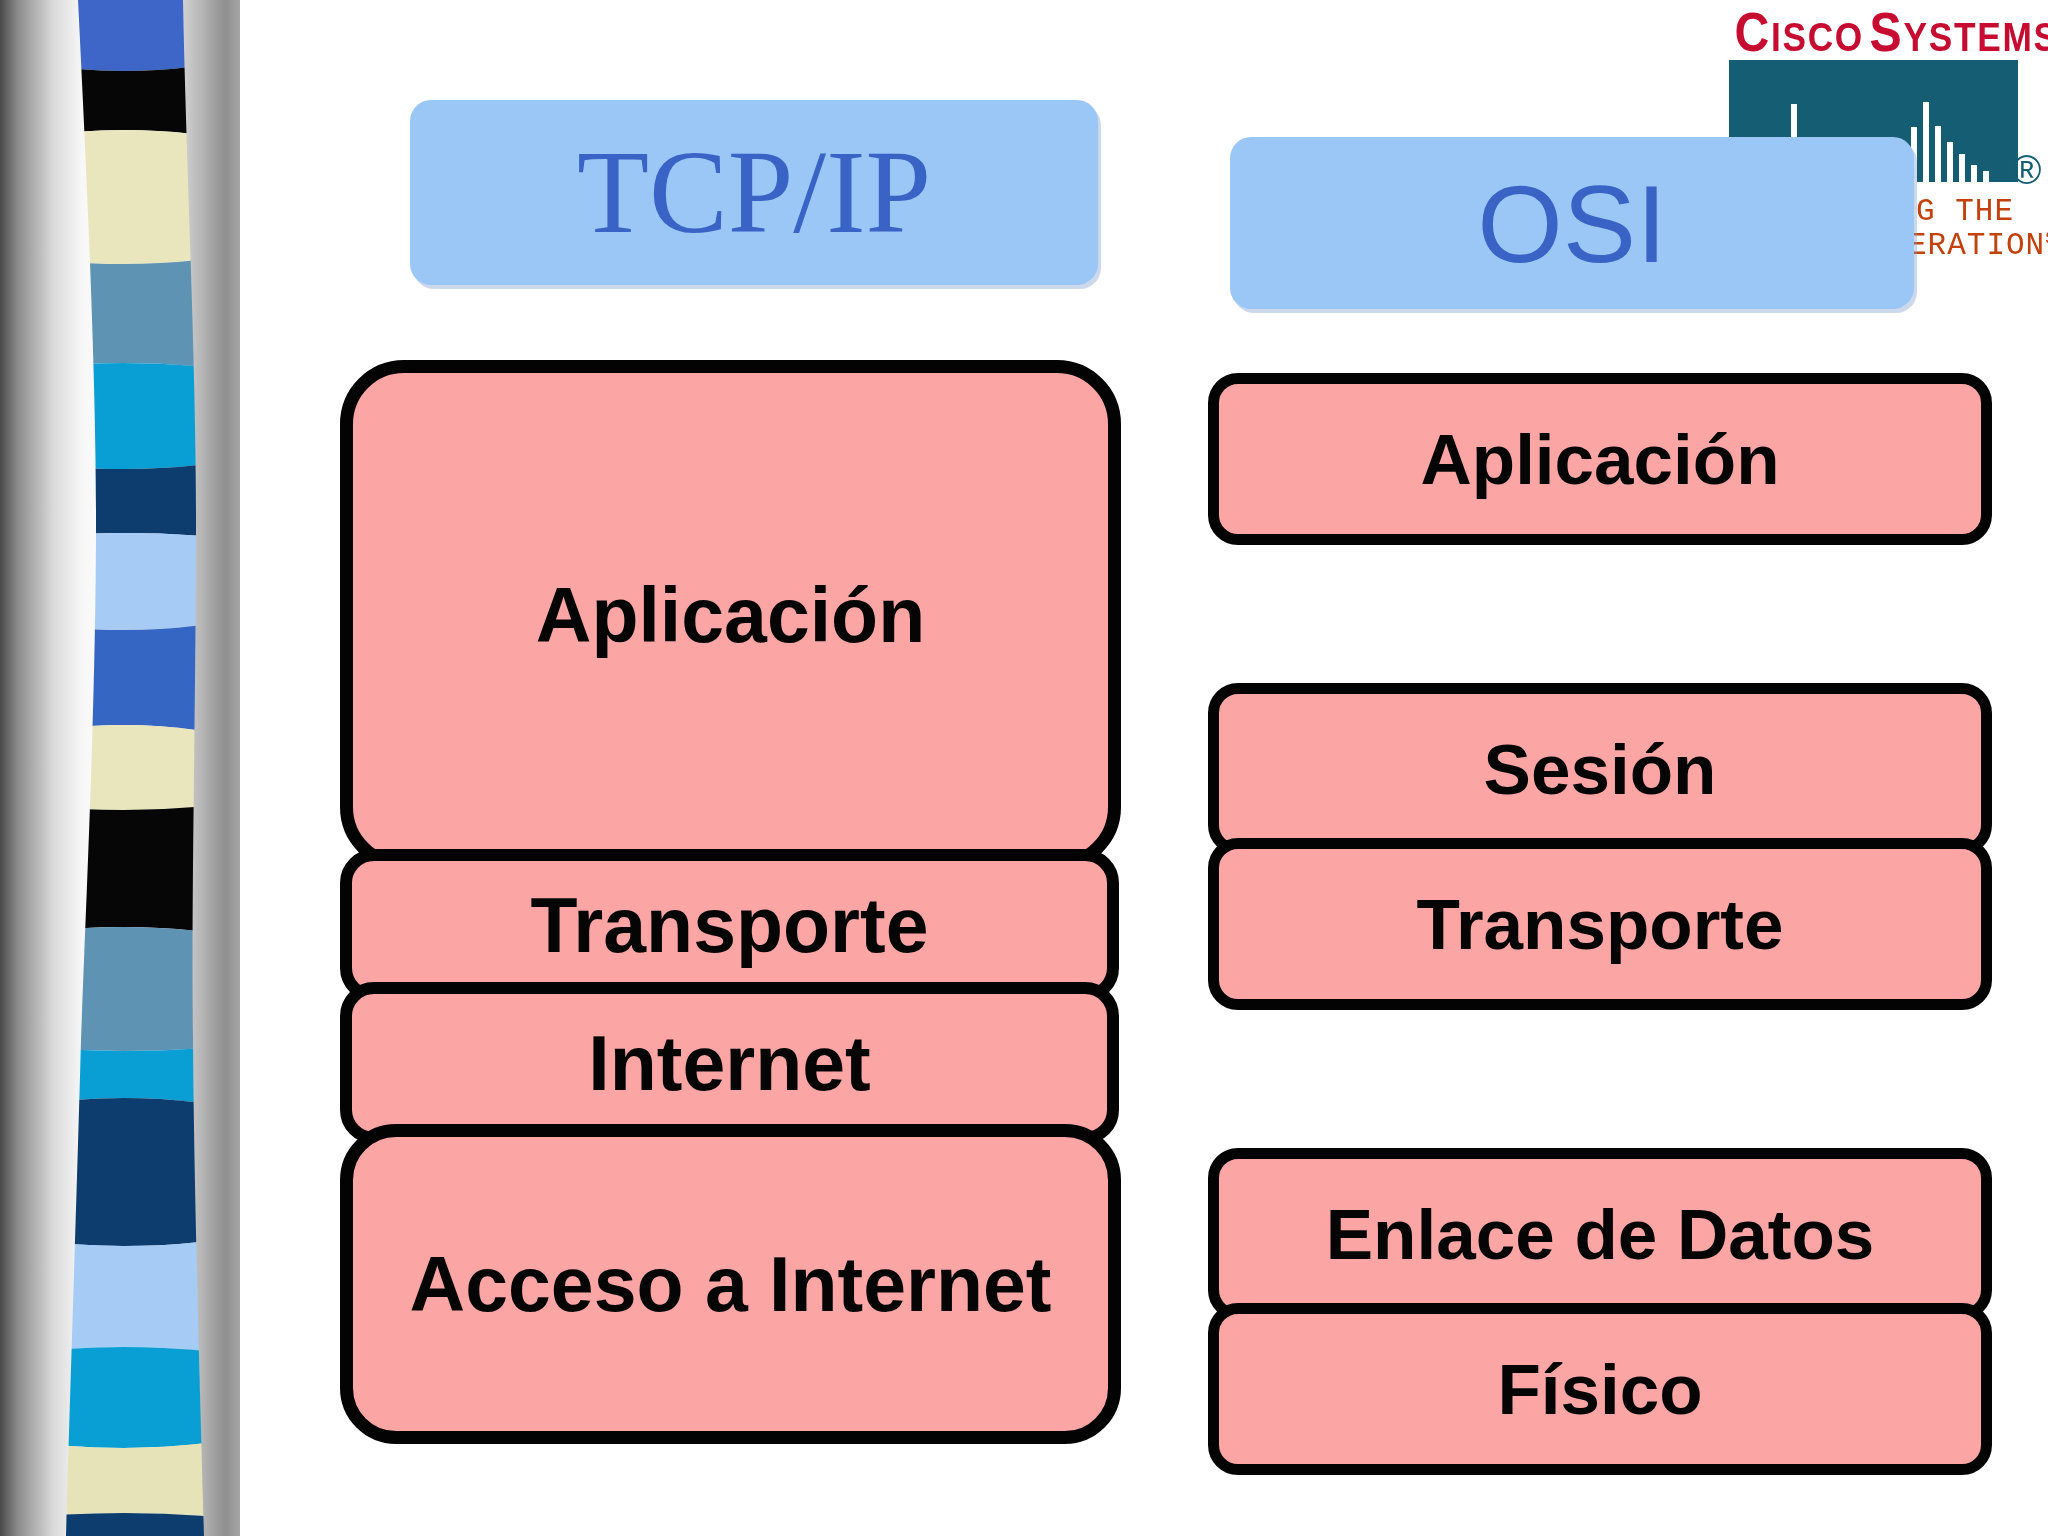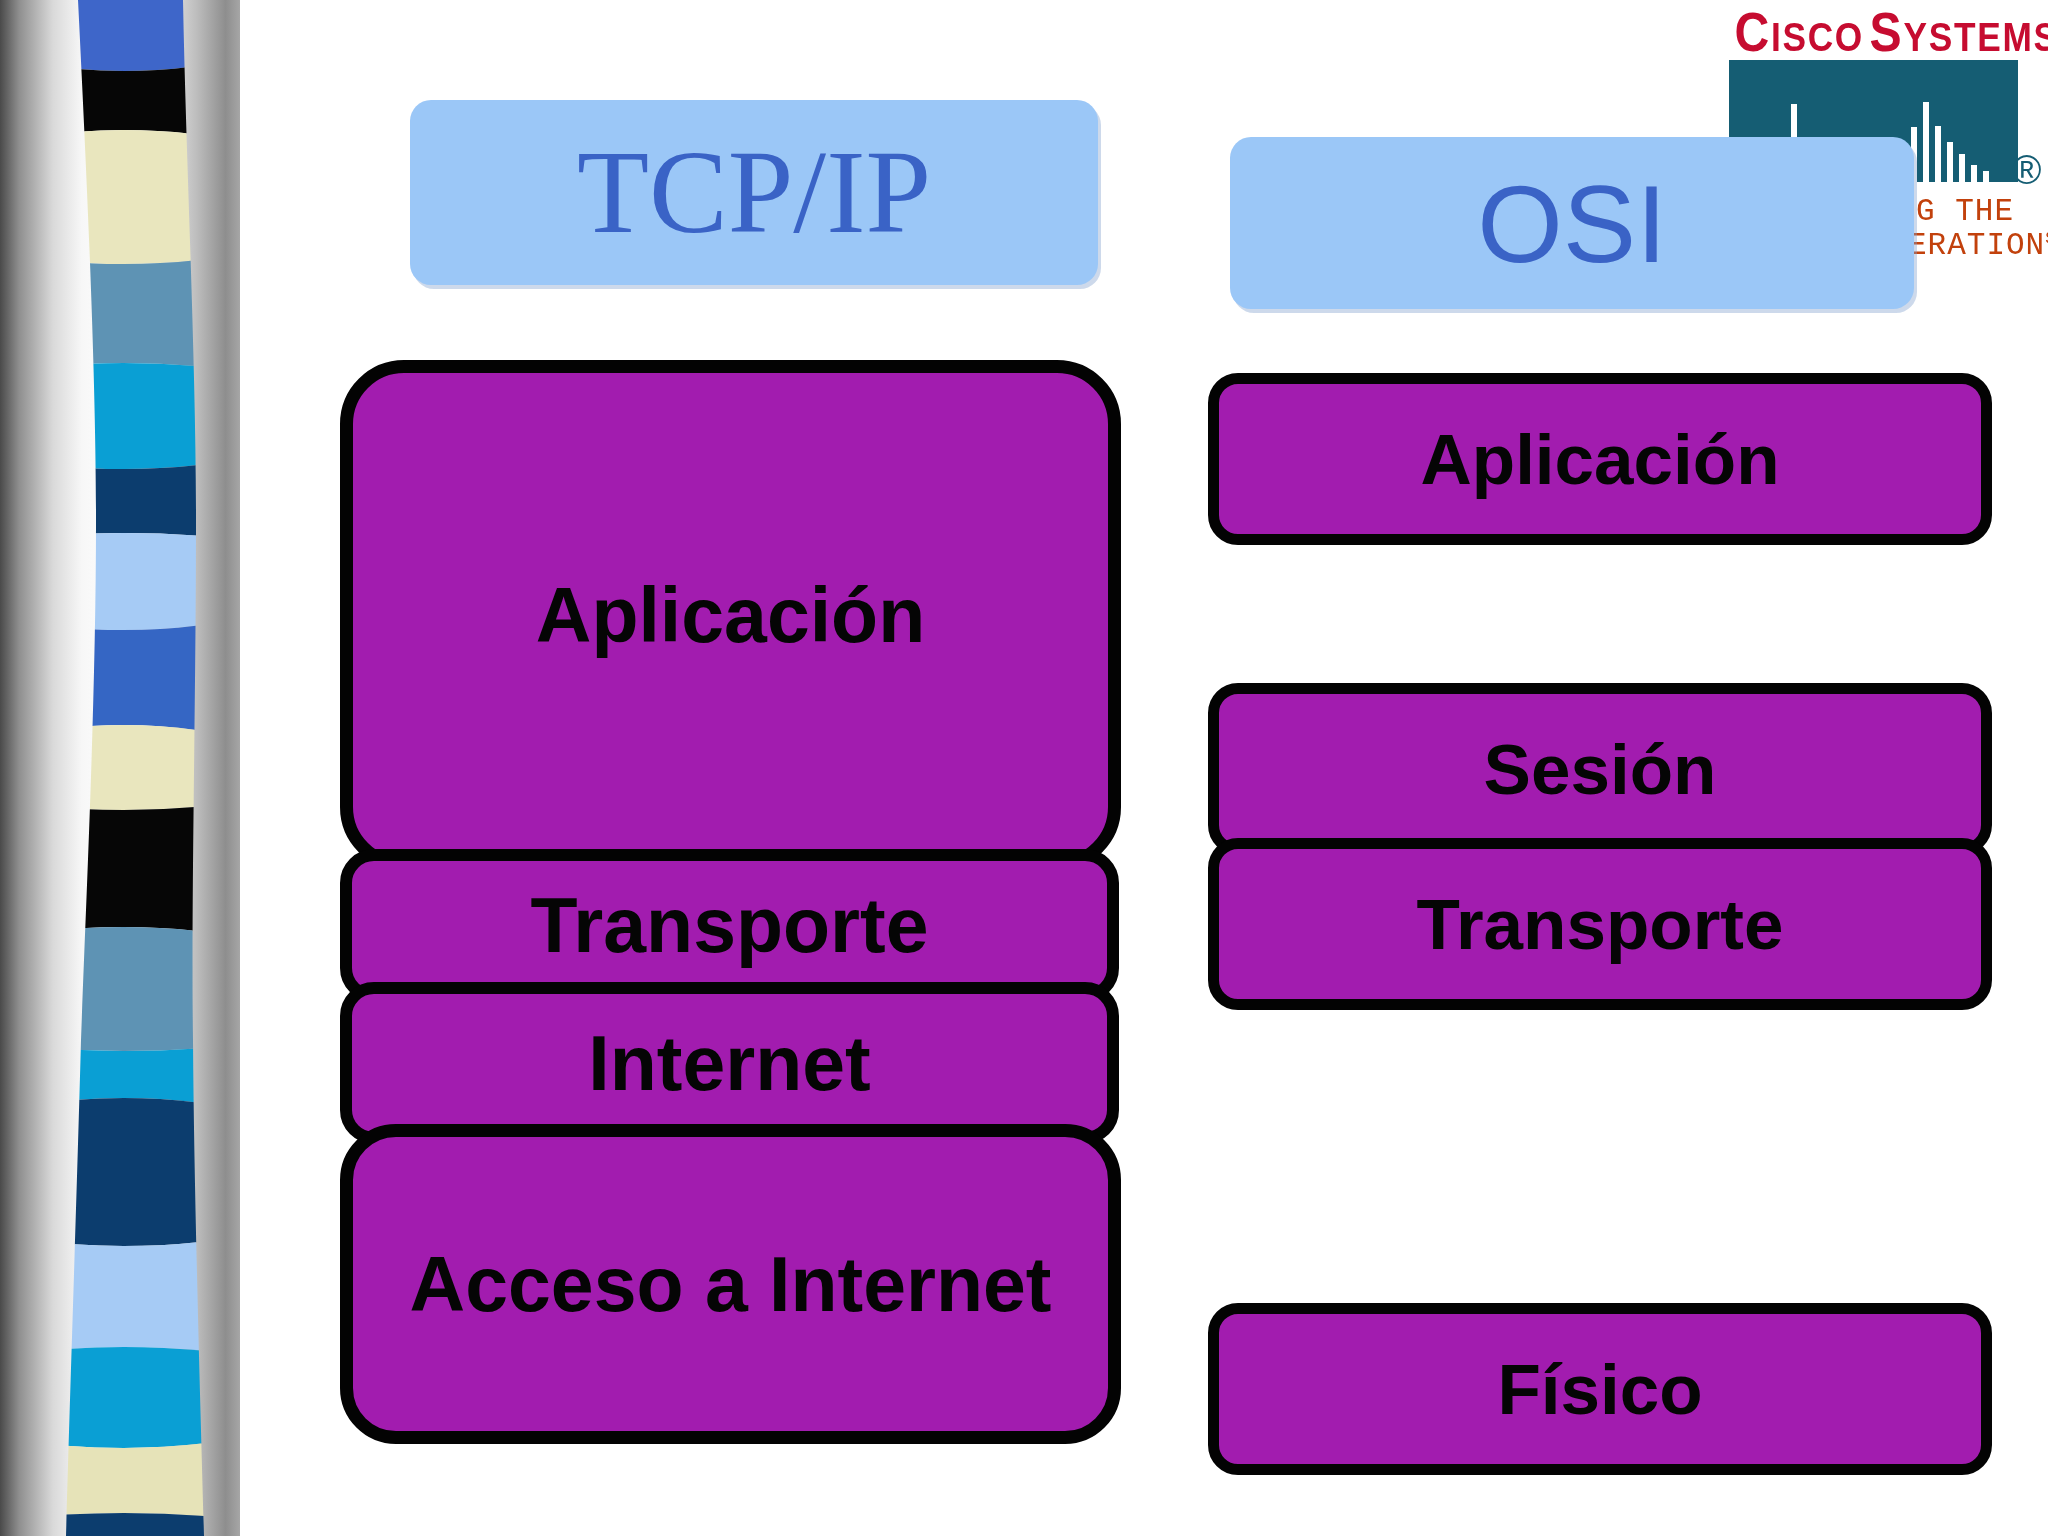--- a/index.html
+++ b/index.html
@@ -40,21 +40,21 @@
   .model-header{
     position:absolute;background:#9BC7F7;display:flex;align-items:center;justify-content:center;
     color:#3A63C6;box-shadow:3px 4px 0 rgba(130,160,205,0.40);border-radius:21px;
   }
   #tcpip-header{left:410px;top:100px;width:688px;height:185px;
     font-family:"Liberation Serif","DejaVu Serif",serif;font-size:118px;}
   #osi-header{left:1230px;top:137px;width:684px;height:172px;
     font-size:110px;z-index:2;}
   
   .layer-box{
-    position:absolute;background:#a21caf;border-style:solid;border-color:#030303;
+    position:absolute;background:#fca5a5;border-style:solid;border-color:#030303;
     display:flex;align-items:center;justify-content:center;
     color:#050505;font-weight:bold;text-align:center;white-space:nowrap;
   }
   .tcp-box{left:340px;width:755px;border-width:13px;font-size:77px;}
   #tcp-layer-0{top:360px;height:485px;border-radius:64px;}
   #tcp-layer-1{top:849px;height:129px;border-radius:34px;border-width:12px;}
   #tcp-layer-2{top:982px;height:138px;border-radius:34px;border-width:12px;text-align:right;}
   #tcp-layer-3{top:1124px;height:294px;border-radius:56px;}
   .osi-box{left:1208px;width:762px;height:150px;border-width:11px;border-radius:30px;font-size:71px;}
   #osi-layer-0{top:373px;}
@@ -152,17 +152,20 @@
 
   <div class="layer-box osi-box" id="osi-layer-0">
     <span>Aplicación</span>
   </div>
   <div class="layer-box osi-box" id="osi-layer-2">
     <span>Sesión</span>
   </div>
   <div class="layer-box osi-box" id="osi-layer-3">
     <span>Transporte</span>
   </div>
+  <div class="layer-box osi-box" id="osi-layer-5">
+    <span>Enlace de Datos</span>
+  </div>
   <div class="layer-box osi-box" id="osi-layer-6">
     <span>Físico</span>
   </div>
 
 </div>
 
 </body></html>

